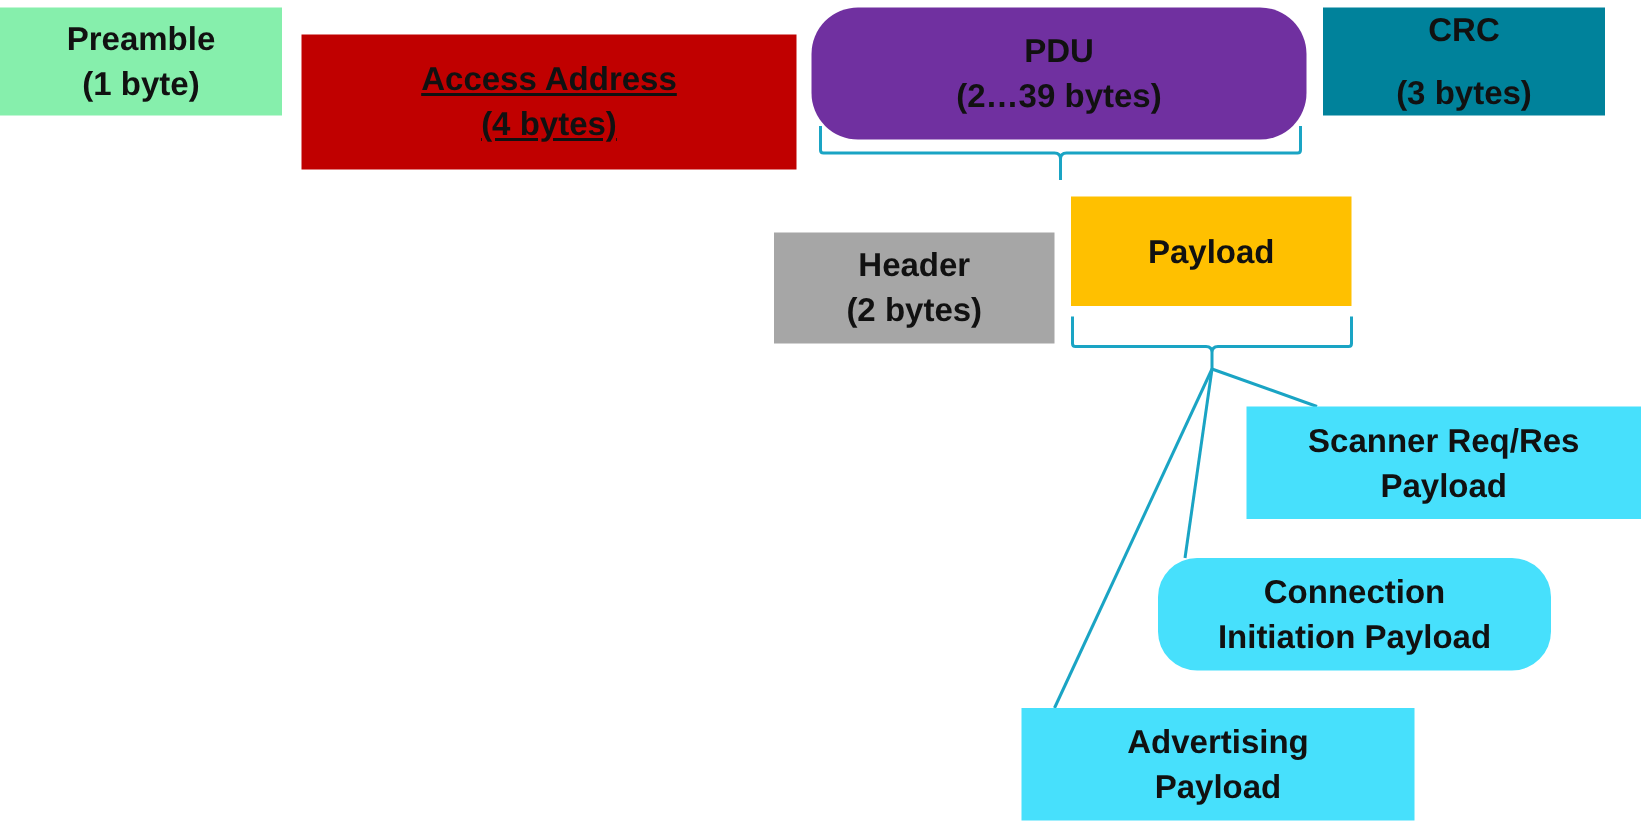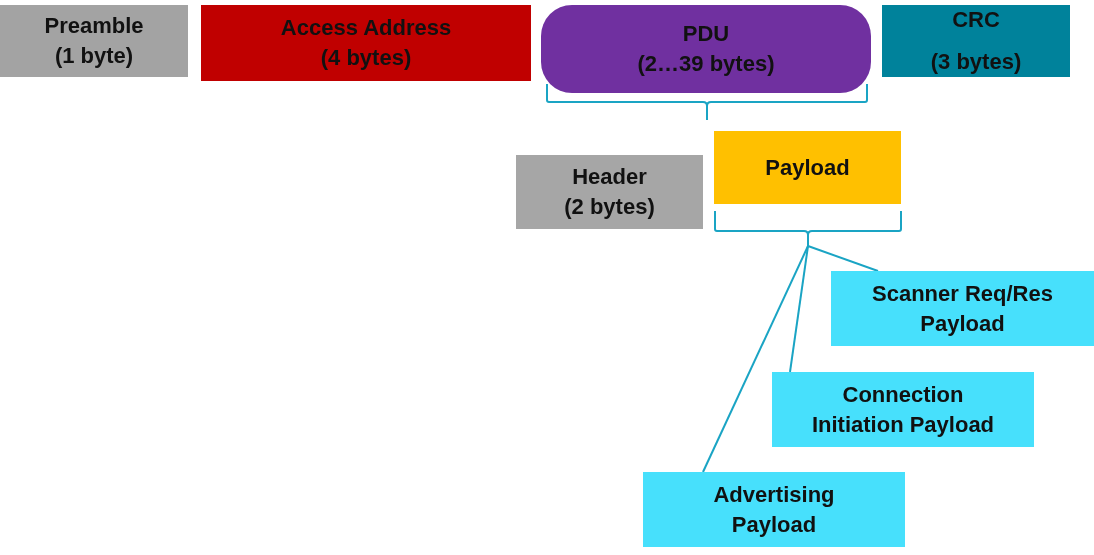--- a/index.html
+++ b/index.html
@@ -3,44 +3,44 @@
   <meta charset="utf-8">
   <style>
     html, body { margin: 0; padding: 0; background: #ffffff; }
     body { width: 1094px; height: 555px; position: relative; overflow: hidden;
            font-family: "Liberation Sans", sans-serif; }
     .box { position: absolute; display: flex; flex-direction: column; align-items: center;
            justify-content: center; font-weight: bold; font-size: 22px; color: #111;
            line-height: 30px; text-align: center; box-sizing: border-box; }
     .box span { display: block; white-space: nowrap; }
     #preamble { left: 0; top: 5px; width: 188px; height: 72px; }
-    #access { left: 201px; top: 5px; width: 330px; height: 76px; }
+    #access { left: 201px; top: 23px; width: 330px; height: 90px; text-decoration: underline; }
     #pdu { left: 541px; top: 5px; width: 330px; height: 88px; border-radius: 31px; }
     #crc { left: 882px; top: 5px; width: 188px; height: 72px; }
     #header { left: 516px; top: 131px; width: 187px; height: 74px; margin-top: 24px; }
     #payload { left: 714px; top: 131px; width: 187px; height: 73px; }
     #scanner { left: 831px; top: 271px; width: 263px; height: 75px; }
     #connection { left: 772px; top: 372px; width: 262px; height: 75px; }
-    #advertising { left: 643px; top: 472px; width: 262px; height: 75px; }
+    #advertising { left: 681px; top: 472px; width: 262px; height: 75px; }
     svg.connectors { position: absolute; left: 0; top: 0; }
   </style>
 </head>
 <body>
 
 <svg class="connectors" width="1094" height="555">
   <g fill="none" stroke="#1aa4c4" stroke-width="2">
     <path d="M547,84 L547,100 Q547,102 549,102 L703,102 Q707,102 707,106 L707,120 M707,106 Q707,102 711,102 L865,102 Q867,102 867,100 L867,84"></path>
     <path d="M715,211 L715,229 Q715,231 717,231 L804,231 Q808,231 808,235 L808,246 M808,235 Q808,231 812,231 L899,231 Q901,231 901,229 L901,211"></path>
     <line x1="808" y1="246" x2="878" y2="271"></line>
     <line x1="808" y1="246" x2="790" y2="372"></line>
     <line x1="808" y1="246" x2="703" y2="472"></line>
   </g>
 </svg>
 
-<div class="box" id="preamble" style="background:#a3a3a3;">
+<div class="box" id="preamble" style="background:#86efac;">
   <span>Preamble</span>
   <span>(1 byte)</span>
 </div>
 <div class="box" id="access" style="background:#c00000;">
   <span>Access Address</span>
   <span>(4 bytes)</span>
 </div>
 <div class="box" id="pdu" style="background:#7030a0;">
   <span>PDU</span>
   <span>(2…39 bytes)</span>
@@ -55,20 +55,20 @@
   <span>(2 bytes)</span>
 </div>
 <div class="box" id="payload" style="background:#ffc000;">
   <span>Payload</span>
 </div>
 
 <div class="box" id="scanner" style="background:#47e0fc;">
   <span>Scanner Req/Res</span>
   <span>Payload</span>
 </div>
-<div class="box" id="connection" style="background:#47e0fc;">
+<div class="box" id="connection" style="background:#47e0fc;border-radius:26px;">
   <span>Connection</span>
   <span>Initiation Payload</span>
 </div>
 <div class="box" id="advertising" style="background:#47e0fc;">
   <span>Advertising</span>
   <span>Payload</span>
 </div>
 
 </body></html>

